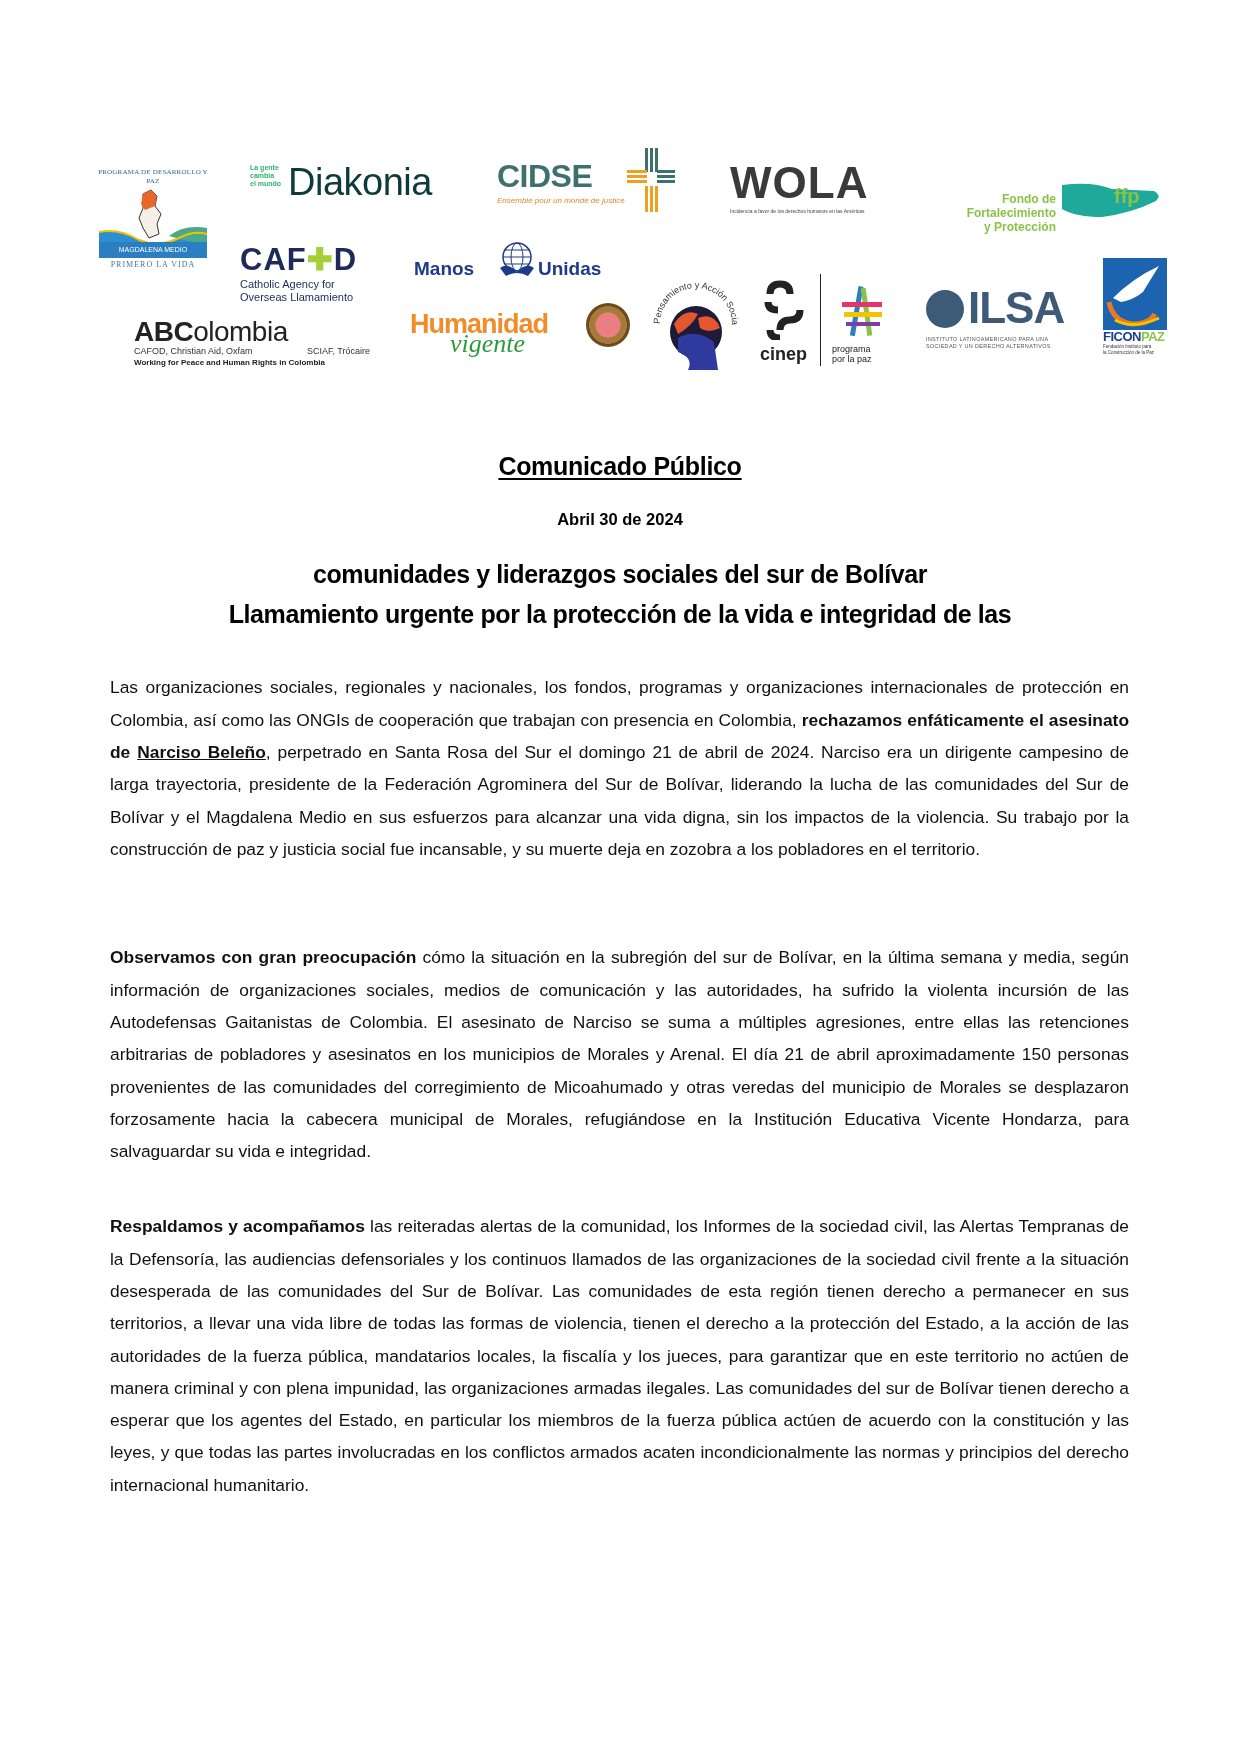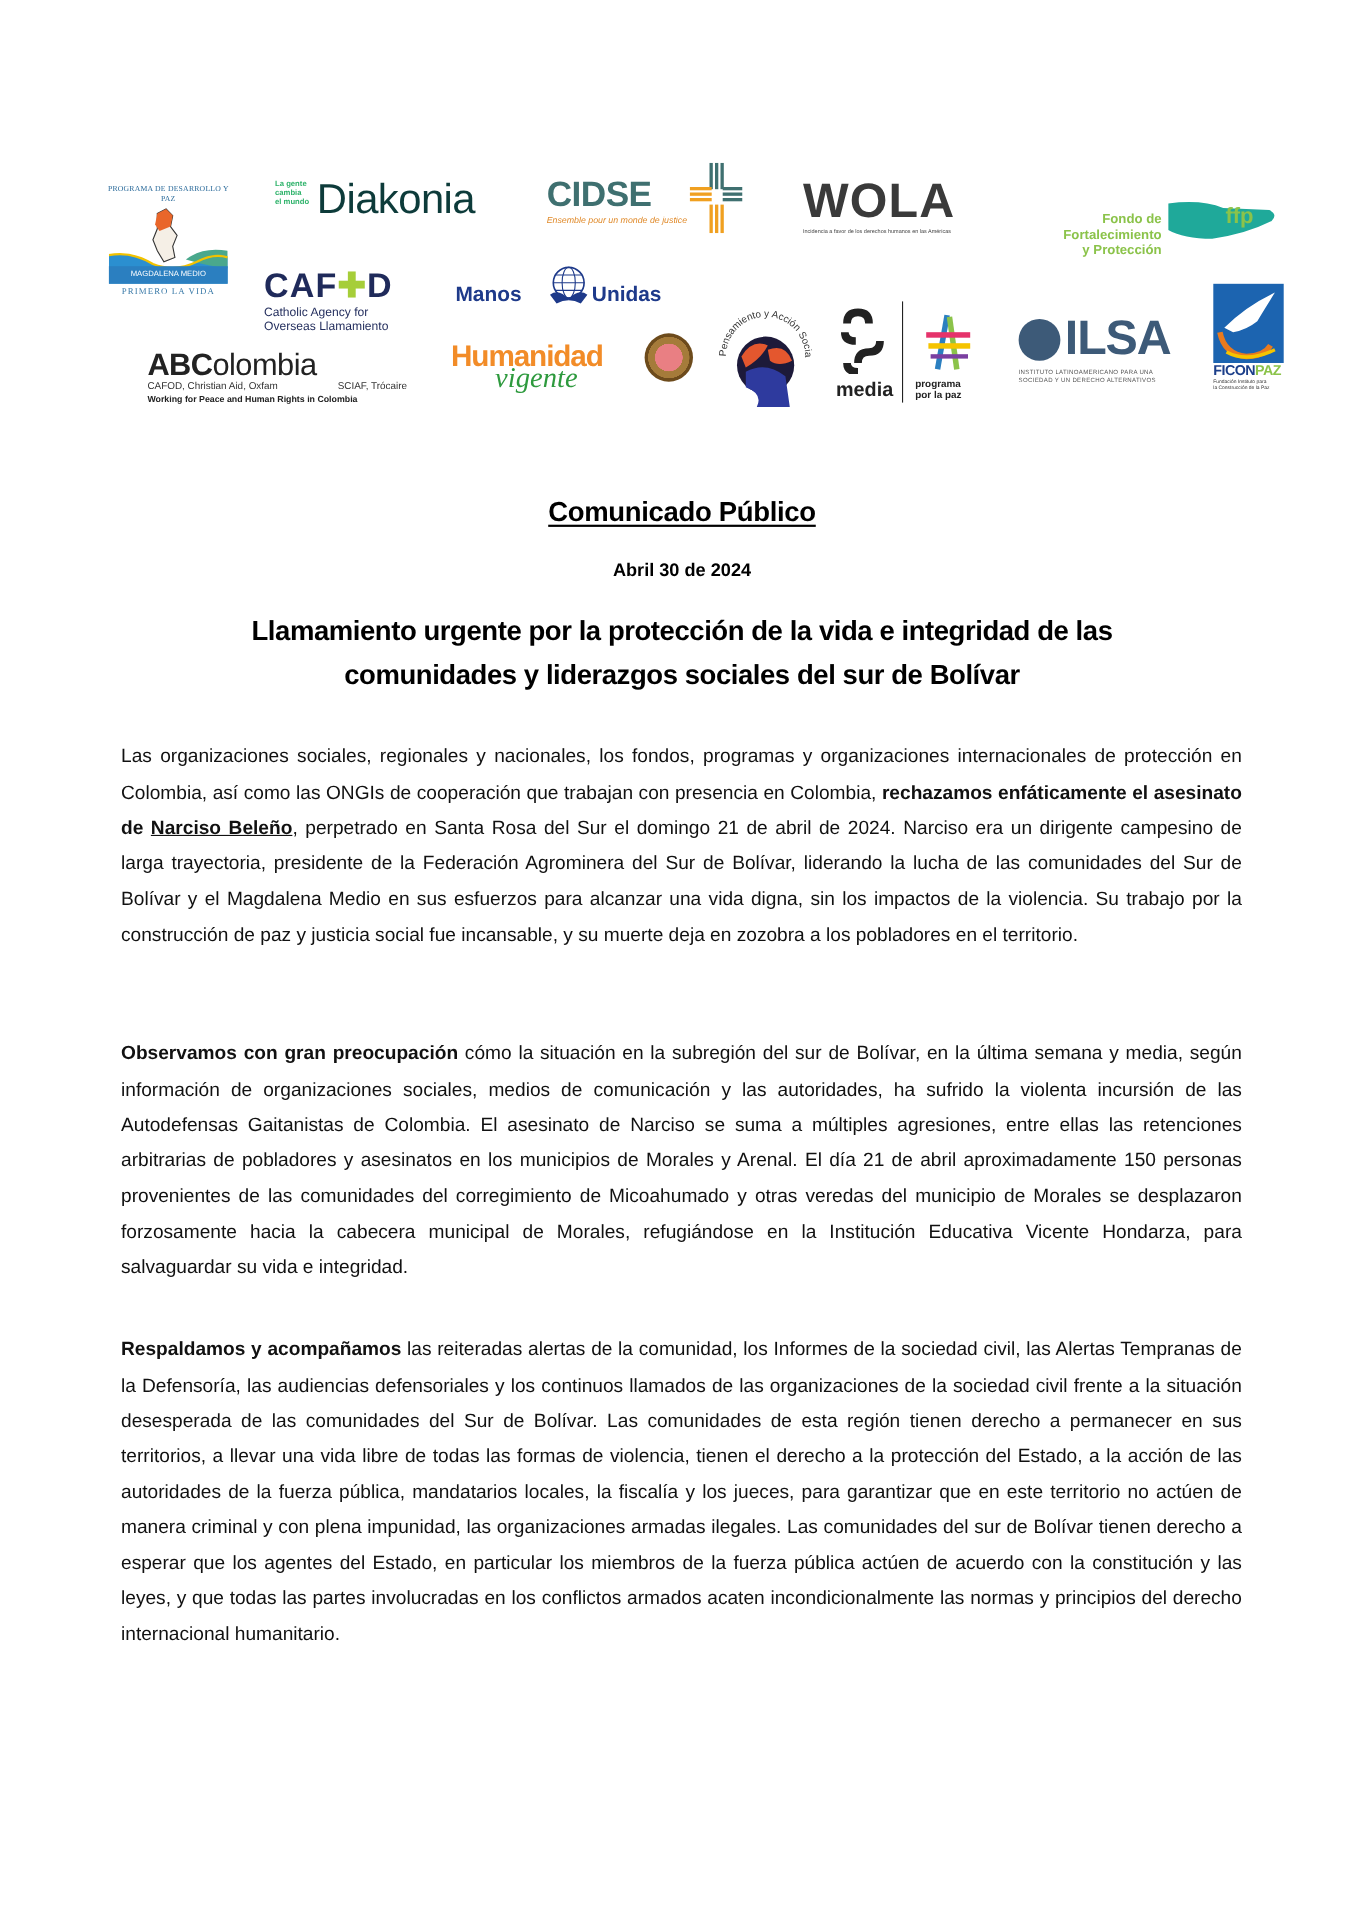--- a/index.html
+++ b/index.html
@@ -43,21 +43,21 @@
   .huma .w1 { position: absolute; left: 0; top: 6px; font-size: 27px; font-weight: bold; color: #f28c28; letter-spacing: -1px; line-height: 30px; }
   .huma .w2 { position: absolute; left: 40px; top: 26px; font-family: "Liberation Serif", serif; font-style: italic; font-size: 26px; color: #2e9a3e; line-height: 30px; }
   .huma .disc { position: absolute; left: 176px; top: 0; width: 44px; height: 44px; border-radius: 50%; background: radial-gradient(circle, #e97f83 0 40%, #a57b3a 41% 60%, #6d4b1c 61% 100%); }
   
   .pas { left: 648px; top: 268px; width: 96px; height: 106px; }
   
   .cinep { left: 760px; top: 272px; width: 140px; height: 100px; }
   .cinep .mark { position: absolute; left: 4px; top: 8px; width: 40px; height: 60px; }
   .cinep .w { position: absolute; left: 0; top: 72px; font-size: 18px; font-weight: bold; color: #222; }
   .cinep .sep { position: absolute; left: 60px; top: 2px; width: 1px; height: 92px; background: #222; }
-  .cinep .ppaz { position: absolute; left: 72px; top: 72px; font-size: 9px; font-weight: bold; color: #222; line-height: 10px; }
+  .cinep .ppaz { position: absolute; left: 72px; top: 72px; font-size: 9px; font-weight: normal; color: #222; line-height: 10px; }
   .cinep .weave { position: absolute; left: 80px; top: 12px; width: 44px; height: 56px; }
   
   .ilsa { left: 926px; top: 286px; width: 150px; height: 66px; }
   .ilsa .globe { position: absolute; left: 0; top: 4px; width: 38px; height: 38px; border-radius: 50%; background: #3d5a78; }
   .ilsa .w { position: absolute; left: 42px; top: -2px; font-size: 44px; font-weight: bold; color: #3d5a78; line-height: 48px; letter-spacing: -1px; }
   .ilsa .sub { position: absolute; left: 0; top: 50px; font-size: 5.5px; color: #555; line-height: 7px; letter-spacing: .3px; }
   
   .ficon { left: 1103px; top: 258px; width: 65px; height: 106px; }
   .ficon .box { width: 64px; height: 72px; background: #1c64b0; position: relative; overflow: hidden; }
   .ficon .name { font-size: 13px; font-weight: bold; color: #1c3f8a; line-height: 14px; letter-spacing: -0.5px; }
@@ -191,21 +191,21 @@
 
 <div class="logo cinep">
   <svg class="mark" viewBox="0 0 40 60">
     <g fill="none" stroke="#222" stroke-width="7">
       <path d="M6 14 Q6 4 16 4 Q26 4 26 14"></path>
         <path d="M14 30 Q4 30 4 22"></path>
         <path d="M36 30 Q36 40 26 40 Q16 40 16 50"></path>
         <path d="M6 50 Q6 58 16 58"></path>
     </g>
   </svg>
-  <div class="w">media</div>
+  <div class="w">cinep</div>
   <div class="sep"></div>
   <svg class="weave" viewBox="0 0 44 56">
     <rect x="14" y="2" width="5" height="50" fill="#2b7fc0" transform="rotate(10 16 28)"></rect>
     <rect x="24" y="4" width="5" height="48" fill="#8bc34a" transform="rotate(-8 26 28)"></rect>
     <rect x="2" y="18" width="40" height="5" fill="#e5336b"></rect>
     <rect x="4" y="28" width="38" height="5" fill="#f5c400"></rect>
     <rect x="6" y="38" width="34" height="4" fill="#7a3fa0"></rect>
   </svg>
   <div class="ppaz">
     <div>programa</div>
@@ -242,21 +242,21 @@
   <div class="s1">
     <span>CAFOD, Christian Aid, Oxfam</span>
     <span>SCIAF, Trócaire</span>
   </div>
   <div class="s2">Working for Peace and Human Rights in Colombia</div>
 </div>
 
 <div class="heading title">Comunicado Público</div>
 <div class="heading date">Abril 30 de 2024</div>
 <div class="heading subtitle">
+  <div>comunidades y liderazgos sociales del sur de Bolívar</div>
   <div>Llamamiento urgente por la protección de la vida e integridad de las</div>
-  <div>comunidades y liderazgos sociales del sur de Bolívar</div>
 </div>
 
 <p class="body p1"><span>Las organizaciones sociales, regionales y nacionales, los fondos, programas y organizaciones internacionales de protección en Colombia, así como las ONGIs de cooperación que trabajan con presencia en Colombia, </span><b>rechazamos enfáticamente el asesinato de </b><b><u>Narciso Beleño</u></b><span>, perpetrado en Santa Rosa del Sur el domingo 21 de abril de 2024. Narciso era un dirigente campesino de larga trayectoria, presidente de la Federación Agrominera del Sur de Bolívar, liderando la lucha de las comunidades del Sur de Bolívar y el Magdalena Medio en sus esfuerzos para alcanzar una vida digna, sin los impactos de la violencia. Su trabajo por la construcción de paz y justicia social fue incansable, y su muerte deja en zozobra a los pobladores en el territorio.</span></p>
 
 <p class="body p2"><b>Observamos con gran preocupación</b><span> cómo la situación en la subregión del sur de Bolívar, en la última semana y media, según información de organizaciones sociales, medios de comunicación y las autoridades, ha sufrido la violenta incursión de las Autodefensas Gaitanistas de Colombia. El asesinato de Narciso se suma a múltiples agresiones, entre ellas las retenciones arbitrarias de pobladores y asesinatos en los municipios de Morales y Arenal. El día 21 de abril aproximadamente 150 personas provenientes de las comunidades del corregimiento de Micoahumado y otras veredas del municipio de Morales se desplazaron forzosamente hacia la cabecera municipal de Morales, refugiándose en la Institución Educativa Vicente Hondarza, para salvaguardar su vida e integridad.</span></p>
 
 <p class="body p3"><b>Respaldamos y acompañamos</b><span> las reiteradas alertas de la comunidad, los Informes de la sociedad civil, las Alertas Tempranas de la Defensoría, las audiencias defensoriales y los continuos llamados de las organizaciones de la sociedad civil frente a la situación desesperada de las comunidades del Sur de Bolívar. Las comunidades de esta región tienen derecho a permanecer en sus territorios, a llevar una vida libre de todas las formas de violencia, tienen el derecho a la protección del Estado, a la acción de las autoridades de la fuerza pública, mandatarios locales, la fiscalía y los jueces, para garantizar que en este territorio no actúen de manera criminal y con plena impunidad, las organizaciones armadas ilegales. Las comunidades del sur de Bolívar tienen derecho a esperar que los agentes del Estado, en particular los miembros de la fuerza pública actúen de acuerdo con la constitución y las leyes, y que todas las partes involucradas en los conflictos armados acaten incondicionalmente las normas y principios del derecho internacional humanitario.</span></p>
 
 </body></html>

